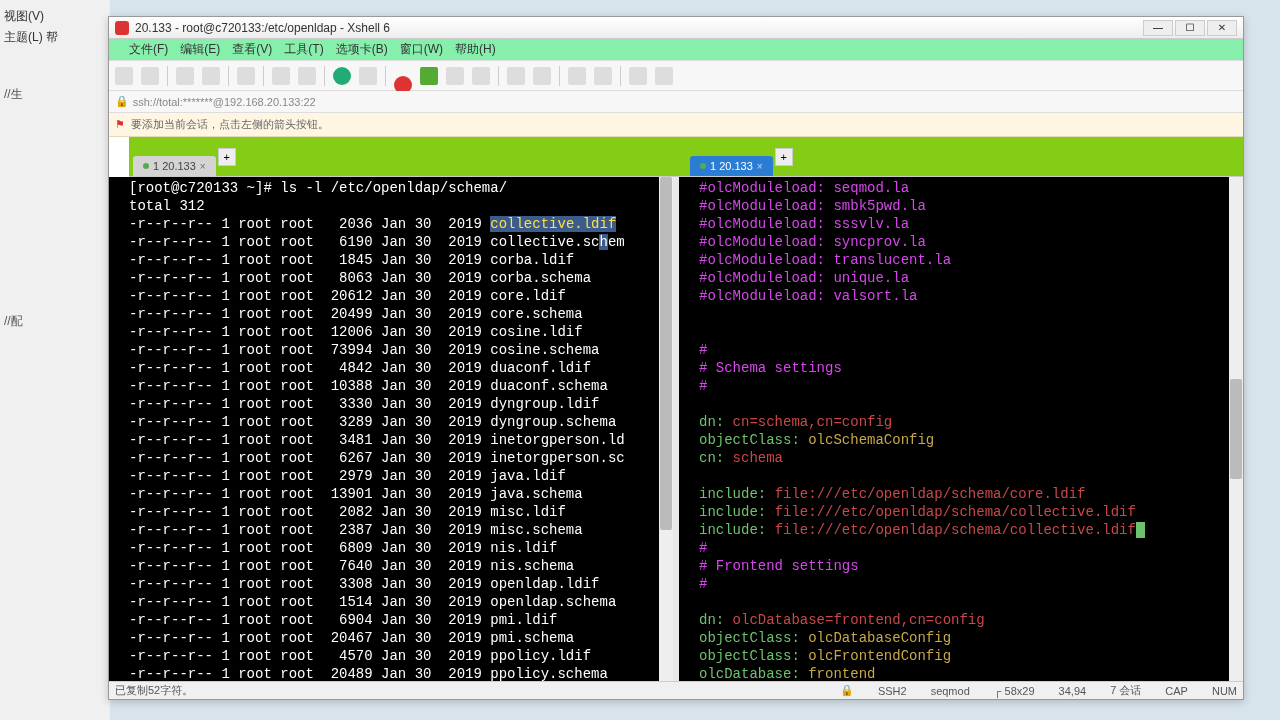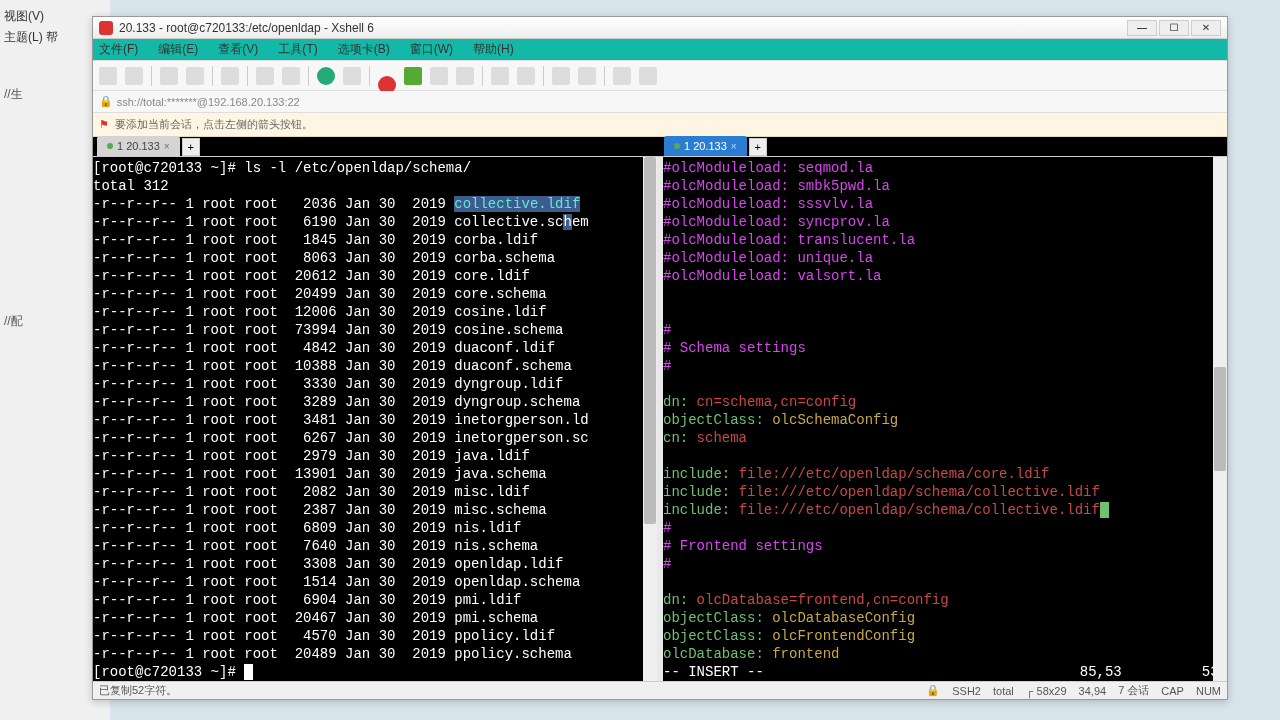--- a/index.html
+++ b/index.html
@@ -1,62 +1,62 @@
 <!DOCTYPE html>
 <html><head>
 <meta charset="utf-8">
 <style>
 * { margin: 0; padding: 0; box-sizing: border-box; }
 body { font-family: "Segoe UI", Tahoma, sans-serif; font-size: 12px; background: #d8e4ec; width: 1280px; height: 720px; overflow: hidden; }
 .bgleft { position: absolute; left: 0; top: 0; width: 110px; height: 720px; background: #f0f0f0; padding: 4px; font-size: 12px; color: #333; }
 .bgleft div { margin: 4px 0; }
-.win { position: absolute; left: 92px; top: 16px; width: 1136px; height: 684px; background: #fff; border: 1px solid #999; box-shadow: 0 2px 8px rgba(0,0,0,.2); display: flex; flex-direction: column; }
+.win { position: absolute; left: 108px; top: 16px; width: 1136px; height: 684px; background: #fff; border: 1px solid #999; box-shadow: 0 2px 8px rgba(0,0,0,.2); display: flex; flex-direction: column; }
 .titlebar { height: 22px; background: linear-gradient(#fff,#eee); display: flex; align-items: center; padding: 0 6px; font-size: 12px; border-bottom: 1px solid #ccc; }
 .titlebar .icon { width: 14px; height: 14px; background: #d33; border-radius: 3px; margin-right: 6px; }
 .titlebar .title { flex: 1; color: #333; }
 .titlebar .btns { display: flex; gap: 2px; }
 .titlebar .btns div { width: 30px; height: 16px; background: #eee; border: 1px solid #ccc; text-align: center; line-height: 14px; font-size: 10px; cursor: pointer; }
 .titlebar .btns .close { color: #333; }
-.menubar { height: 22px; background: #14b8a6; display: flex; align-items: center; padding: 0 6px; gap: 20px; border-bottom: 1px solid #ddd; }
+.menubar { height: 22px; background: #86efac; display: flex; align-items: center; padding: 0 20px; gap: 12px; border-bottom: 1px solid #ddd; }
 .menubar span { color: #333; cursor: pointer; }
 .toolbar { height: 30px; background: #f7f7f7; display: flex; align-items: center; padding: 0 6px; gap: 8px; border-bottom: 1px solid #ddd; }
 .toolbar .tbtn { width: 18px; height: 18px; background: #ddd; border-radius: 2px; cursor: pointer; }
 .toolbar .tbtn.blue { background: #2a7; border-radius: 50%; }
 .toolbar .tbtn.red { background: #d33; border-radius: 50%; }
 .toolbar .tbtn.grn { background: #5a3; }
 .toolbar .sep { width: 1px; height: 20px; background: #ccc; }
 .addrbar { height: 22px; background: #f7f7f7; display: flex; align-items: center; padding: 0 6px; border-bottom: 1px solid #ddd; color: #888; font-size: 11px; }
 .addrbar .lock { color: #c90; margin-right: 4px; }
 .hintbar { height: 24px; background: #fef6e2; display: flex; align-items: center; padding: 0 6px; border-bottom: 1px solid #e4d9b8; color: #666; font-size: 11px; }
 .hintbar .flag { color: #d33; margin-right: 6px; }
-.tabstrip { height: 20px; background: #000000; display: flex; position: relative; border-bottom: 1px solid #ccc; }
+.tabstrip { height: 40px; background: #84cc16; display: flex; position: relative; border-bottom: 1px solid #ccc; margin-left: 20px; }
 .tabstrip .half { flex: 1; display: flex; align-items: flex-end; padding-left: 4px; }
 .tabstrip .tab { height: 20px; padding: 0 10px; display: flex; align-items: center; gap: 4px; font-size: 11px; border-radius: 3px 3px 0 0; cursor: pointer; }
 .tabstrip .tab.active { background: #2b7cd3; color: #fff; }
 .tabstrip .tab.inactive { background: #d4d4d4; color: #444; }
 .tabstrip .tab .dot { width: 6px; height: 6px; background: #5a5; border-radius: 50%; }
 .tabstrip .tab .x { font-size: 10px; opacity: .7; }
 .tabstrip .plus { width: 18px; height: 18px; background: #eee; border: 1px solid #ccc; text-align: center; line-height: 16px; margin-left: 2px; cursor: pointer; align-self: center; font-size: 11px; }
 .panes { flex: 1; display: flex; min-height: 0; }
-.term { flex: 1; background: #000; color: #fff; font-family: "Consolas","Courier New",monospace; font-size: 14px; line-height: 18px; padding: 2px 0; overflow: hidden; position: relative; white-space: pre; }
+.term { flex: 1; background: #000; color: #fff; font-family: "Consolas","Courier New",monospace; font-size: 14px; line-height: 18px; padding: 2px 20px; overflow: hidden; position: relative; white-space: pre; }
 .term.left { border-right: 6px solid #e8e8e8; }
 .scrollbar { position: absolute; right: 0; top: 0; width: 14px; height: 100%; background: #eee; }
 .scrollbar .thumb { position: absolute; left: 1px; width: 12px; background: #bbb; border-radius: 2px; }
 .prompt { color: #fff; }
 .cyan { color: #d946ef; }
 .green { color: #6ec26e; }
 .red { color: #c94848; margin-top: 18px; }
 .gold { color: #c9a848; }
 .cursor { display: inline-block; width: 9px; height: 16px; background: #6ec26e; vertical-align: text-bottom; }
 .wcursor { display: inline-block; width: 9px; height: 16px; background: #fff; vertical-align: text-bottom; }
-.selbg { background: #3b5c8c; color: #5eead4; }
+.selbg { background: #3b5c8c; color: #fde047; }
 .selbg2 { background: #3b5c8c; }
 .statusline { color: #fff; display: flex; }
 .statusbar { height: 18px; background: #f0f0f0; border-top: 1px solid #ccc; display: flex; align-items: center; padding: 0 6px; font-size: 11px; color: #555; }
-.statusbar .seg { margin-left: 12px; }
+.statusbar .seg { margin-left: 24px; }
 .statusbar .fill { flex: 1; }
 .statusbar .lock2 { color: #c90; }
 </style>
 </head>
 <body>
 
 <div class="bgleft">
   <div>视图(V)</div>
   <div><span>主题(L)</span> <span>帮</span></div>
   <div style="margin-top:40px;color:#555">//生</div>
@@ -150,20 +150,20 @@
     <div class="term" id="termR"><div class="cyan">#olcModuleload: seqmod.la</div><div class="cyan">#olcModuleload: smbk5pwd.la</div><div class="cyan">#olcModuleload: sssvlv.la</div><div class="cyan">#olcModuleload: syncprov.la</div><div class="cyan">#olcModuleload: translucent.la</div><div class="cyan">#olcModuleload: unique.la</div><div class="cyan">#olcModuleload: valsort.la</div><div>&nbsp;</div><div>&nbsp;</div><div class="cyan">#</div><div class="cyan"># Schema settings</div><div class="cyan">#</div><div>&nbsp;</div><div><span class="green">dn: </span><span class="red">cn=schema,cn=config</span></div><div><span class="green">objectClass: </span><span class="gold">olcSchemaConfig</span></div><div><span class="green">cn: </span><span class="red">schema</span></div><div>&nbsp;</div><div><span class="green">include: </span><span class="red">file:///etc/openldap/schema/core.ldif</span></div><div><span class="green">include: </span><span class="red">file:///etc/openldap/schema/collective.ldif</span></div><div><span class="green">include: </span><span class="red">file:///etc/openldap/schema/collective.ldif</span><span class="cursor"></span></div><div class="cyan">#</div><div class="cyan"># Frontend settings</div><div class="cyan">#</div><div>&nbsp;</div><div><span class="green">dn: </span><span class="red">olcDatabase=frontend,cn=config</span></div><div><span class="green">objectClass: </span><span class="gold">olcDatabaseConfig</span></div><div><span class="green">objectClass: </span><span class="gold">olcFrontendConfig</span></div><div><span class="green">olcDatabase: </span><span class="gold">frontend</span></div><div class="statusline"><span style="flex:0 0 auto">-- INSERT --</span><span style="flex:1"></span><span style="margin-right:80px">85,53</span><span>53%</span></div>
       <div class="scrollbar"><div class="thumb" style="top:40%;height:20%"></div></div>
     </div>
   </div>
 
   <div class="statusbar">
     <span>已复制52字符。</span>
     <span class="fill"></span>
     <span class="lock2">🔒</span>
     <span class="seg">SSH2</span>
-    <span class="seg">total</span>
+    <span class="seg">seqmod</span>
     <span class="seg">┌ 58x29</span>
     <span class="seg">34,94</span>
     <span class="seg">7 会话</span>
     <span class="seg">CAP</span>
     <span class="seg">NUM</span>
   </div>
 </div>
 
 </body></html>

